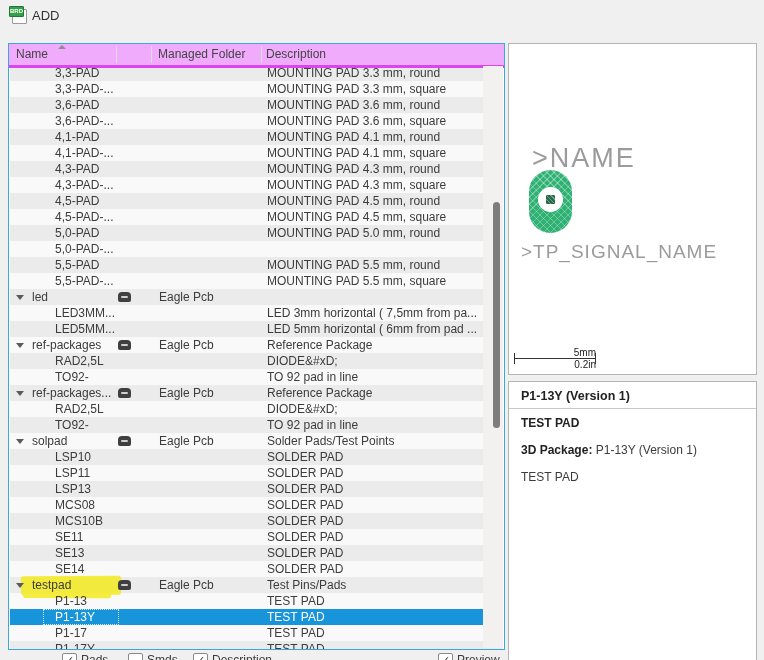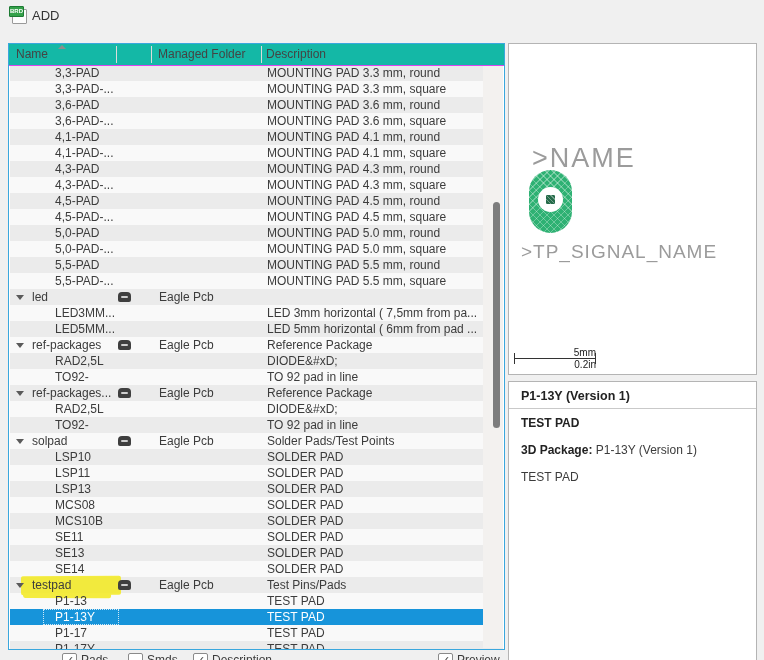--- a/index.html
+++ b/index.html
@@ -9,21 +9,21 @@
   
   .titlebar{position:absolute;left:0;top:0;width:668px;height:34px;}
   .app-icon{position:absolute;left:9px;top:6px;width:17px;height:17px;}
   .app-icon .page{position:absolute;left:3px;top:3px;width:13px;height:13px;background:#fdfdfd;border:1px solid #9a9a9a;border-radius:1px;}
   .app-icon .badge{position:absolute;left:0;top:0;width:13px;height:9px;background:#34a14a;border:1px solid #1d7a33;border-radius:1px;
        color:#fff;font-size:6px;line-height:9px;text-align:center;font-weight:bold;letter-spacing:0;}
   .title-text{position:absolute;left:32px;top:8px;font-size:13px;color:#333;}
 
   
   .tablewrap{position:absolute;left:8px;top:43px;width:495px;height:605px;background:#fff;border:1px solid #3aa7dd;overflow:hidden;}
-  .thead{position:absolute;left:0;top:0;width:100%;height:21px;background:#14b8a6;border-bottom:1px solid #d946ef;padding-left:9px;}
+  .thead{position:absolute;left:0;top:0;width:100%;height:21px;background:#f0abfc;border-bottom:3px solid #d946ef;padding-left:9px;}
   .th{position:absolute;top:3px;color:#444;}
   .th-name{left:7px;}
   .th-folder{left:149px;}
   .th-desc{left:257px;}
   .th-sep{position:absolute;top:2px;width:1px;height:17px;background:#dcdcdc;}
   .sortcaret{position:absolute;left:49px;top:1px;width:0;height:0;
        border-left:4px solid transparent;border-right:4px solid transparent;border-bottom:4px solid #8d8d8d;}
   .rowsarea{position:absolute;left:0;top:0;width:100%;height:100%;}
   .row{position:absolute;left:1px;width:493px;height:16px;line-height:16px;white-space:nowrap;}
   .row.even{background:#ebebeb;}
@@ -130,21 +130,20 @@
       <div class="row odd" style="top: 165px;">
         <span class="cell name child">4,5-PAD-...</span>
         <span class="cell desc">MOUNTING PAD 4.5 mm, square</span>
       </div>
       <div class="row even" style="top: 181px;">
         <span class="cell name child">5,0-PAD</span>
         <span class="cell desc">MOUNTING PAD 5.0 mm, round</span>
       </div>
       <div class="row odd" style="top: 197px;">
         <span class="cell name child">5,0-PAD-...</span>
-        <span class="cell desc">MOUNTING PAD 5.0 mm, square</span>
       </div>
       <div class="row even" style="top: 213px;">
         <span class="cell name child">5,5-PAD</span>
         <span class="cell desc">MOUNTING PAD 5.5 mm, round</span>
       </div>
       <div class="row odd" style="top: 229px;">
         <span class="cell name child">5,5-PAD-...</span>
         <span class="cell desc">MOUNTING PAD 5.5 mm, square</span>
       </div>
       <div class="row even" style="top: 245px;">

